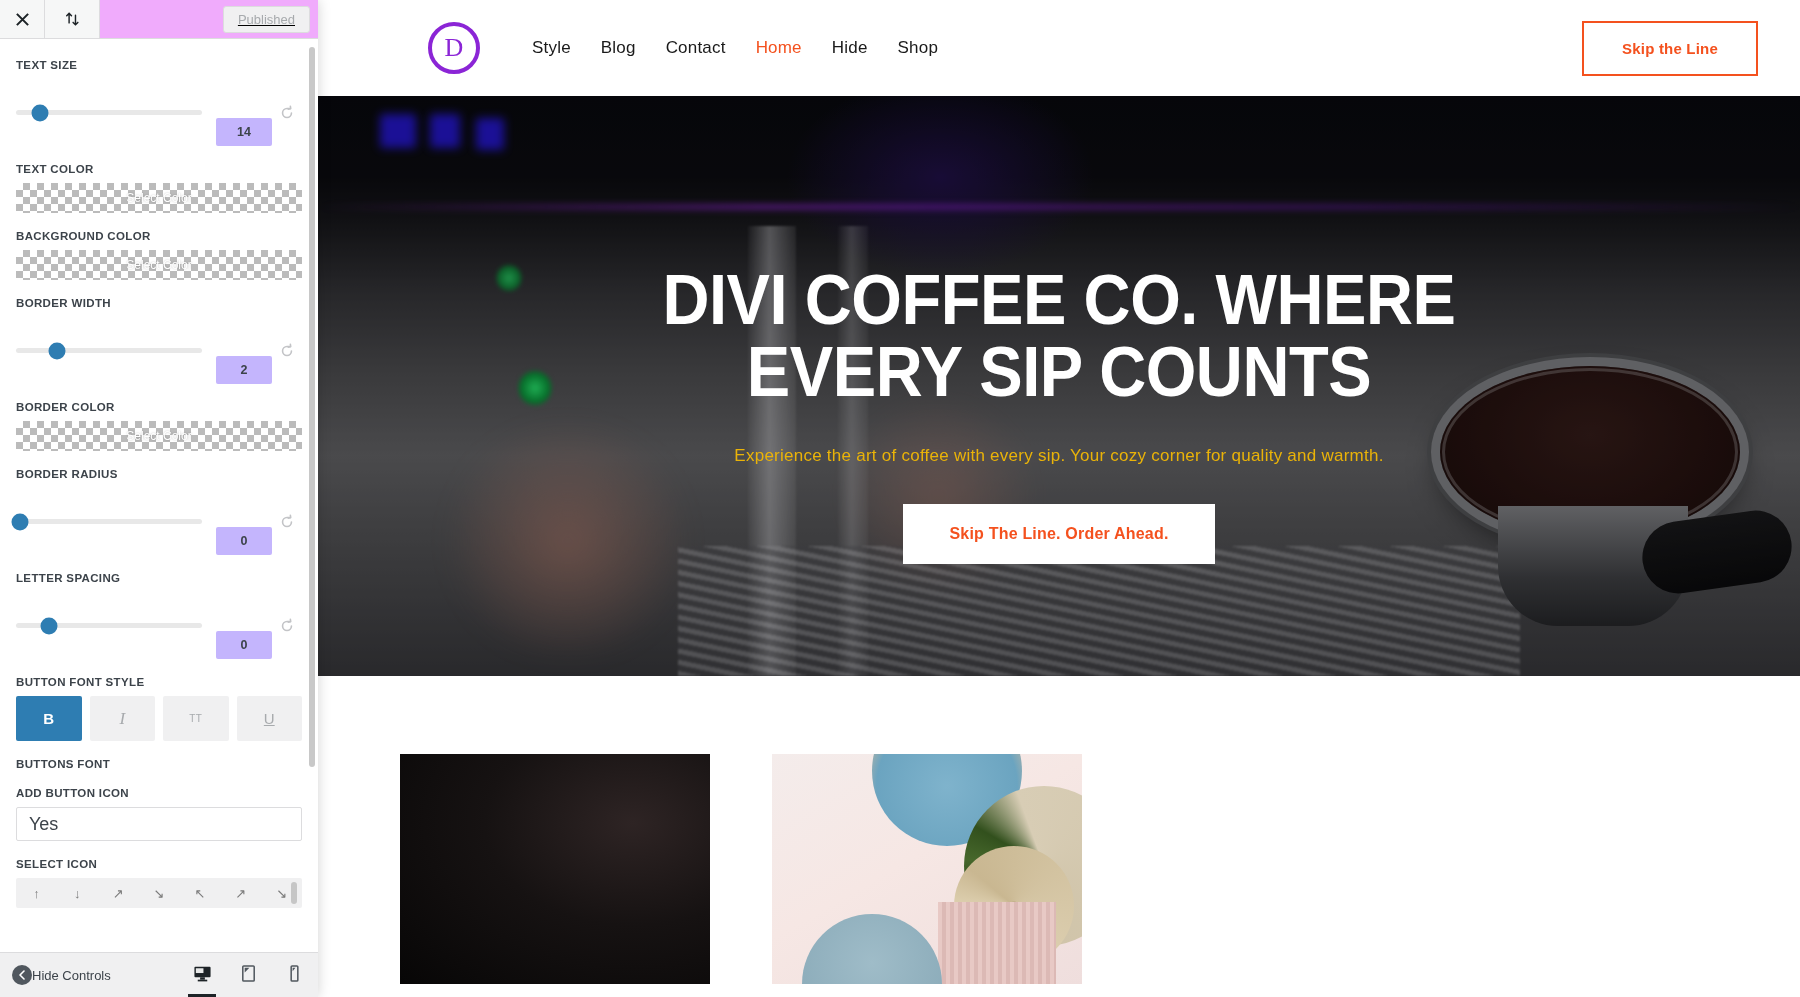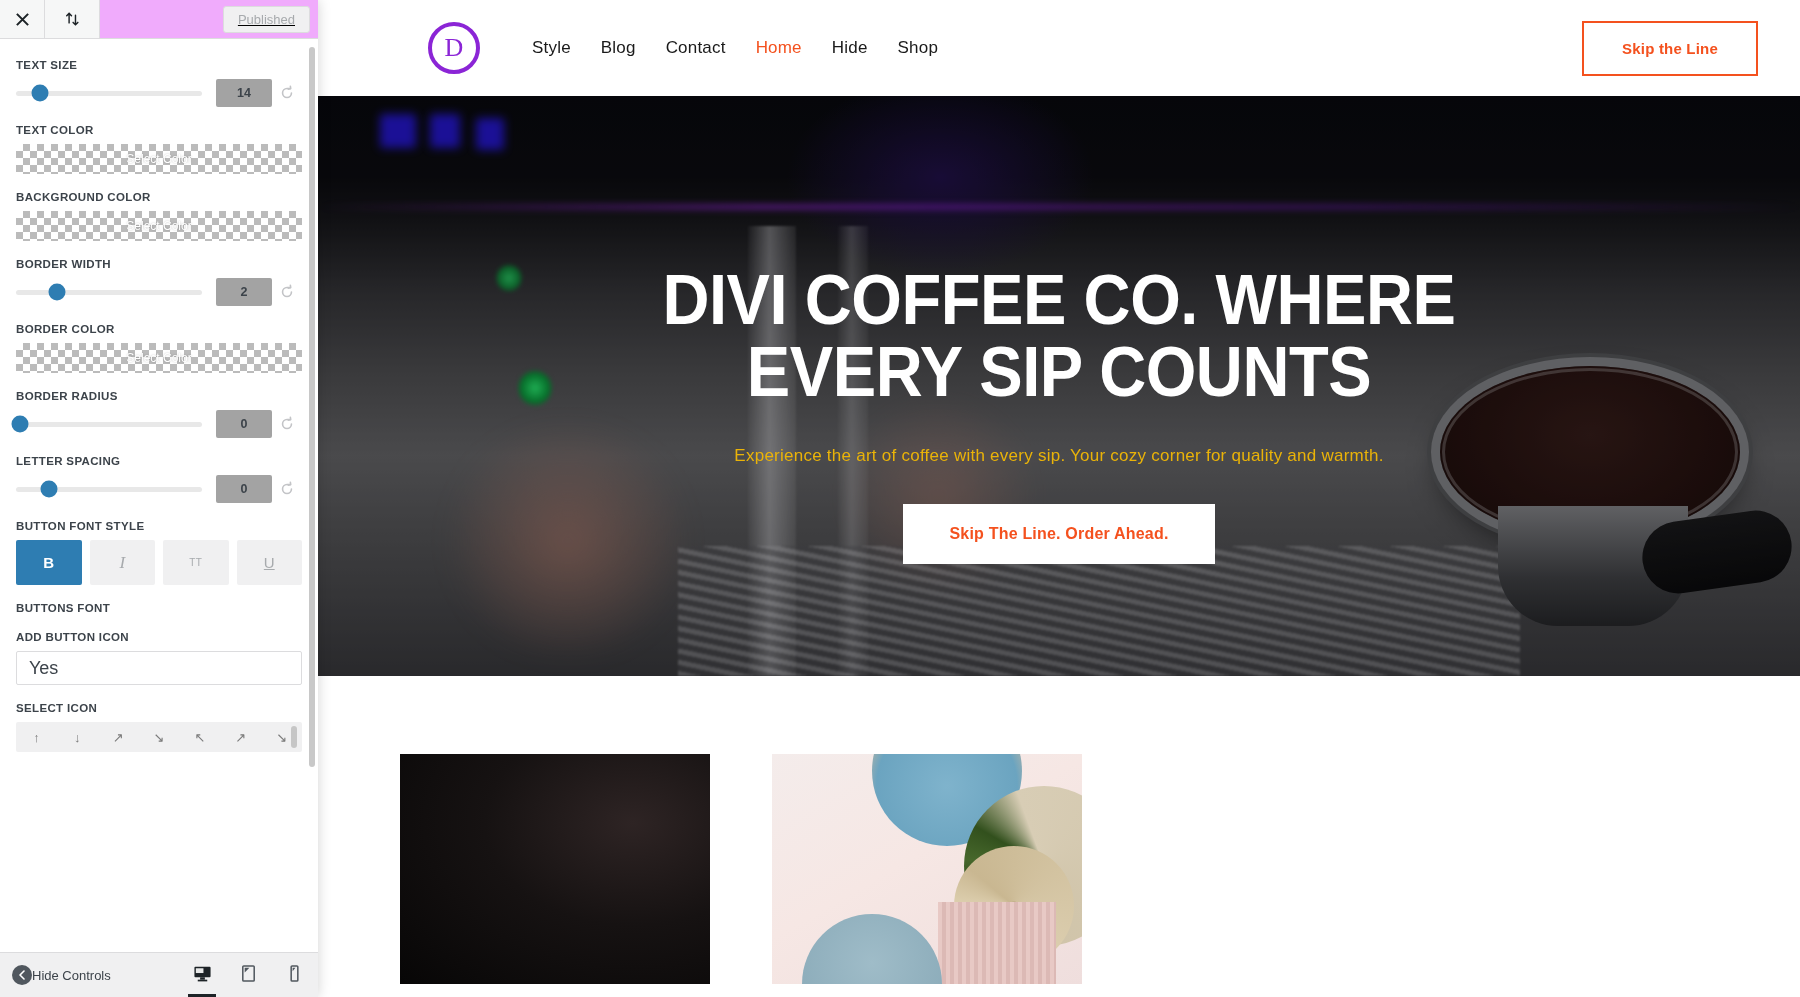--- a/index.html
+++ b/index.html
@@ -94,23 +94,23 @@
   .slider-track {
     flex: 1; height: 5px; background: #e8e8e8; border-radius: 3px;
     position: relative; margin-right: 14px;
   }
   .slider-thumb {
     position: absolute; top: 50%; transform: translate(-50%, -50%);
     width: 17px; height: 17px; border-radius: 50%;
     background: #2e7db2; cursor: pointer;
   }
   .slider-value {
-    width: 56px; height: 28px; background: #a3a3a3;
+    width: 56px; height: 28px; background: #c4b5fd;
     border-radius: 2px; display: flex; align-items: center; justify-content: center;
-    font-size: 12.5px; font-weight: bold; color: #3c434a;
+    font-size: 12.5px; font-weight: bold; color: #3c434a; margin-top: 39px;
   }
   .slider-reset {
     width: 30px; display: flex; align-items: center; justify-content: center;
     cursor: pointer;
   }
   .slider-reset svg { width: 16px; height: 16px; }
 
   .color-picker {
     height: 30px; width: 100%;
     position: relative; cursor: pointer;

